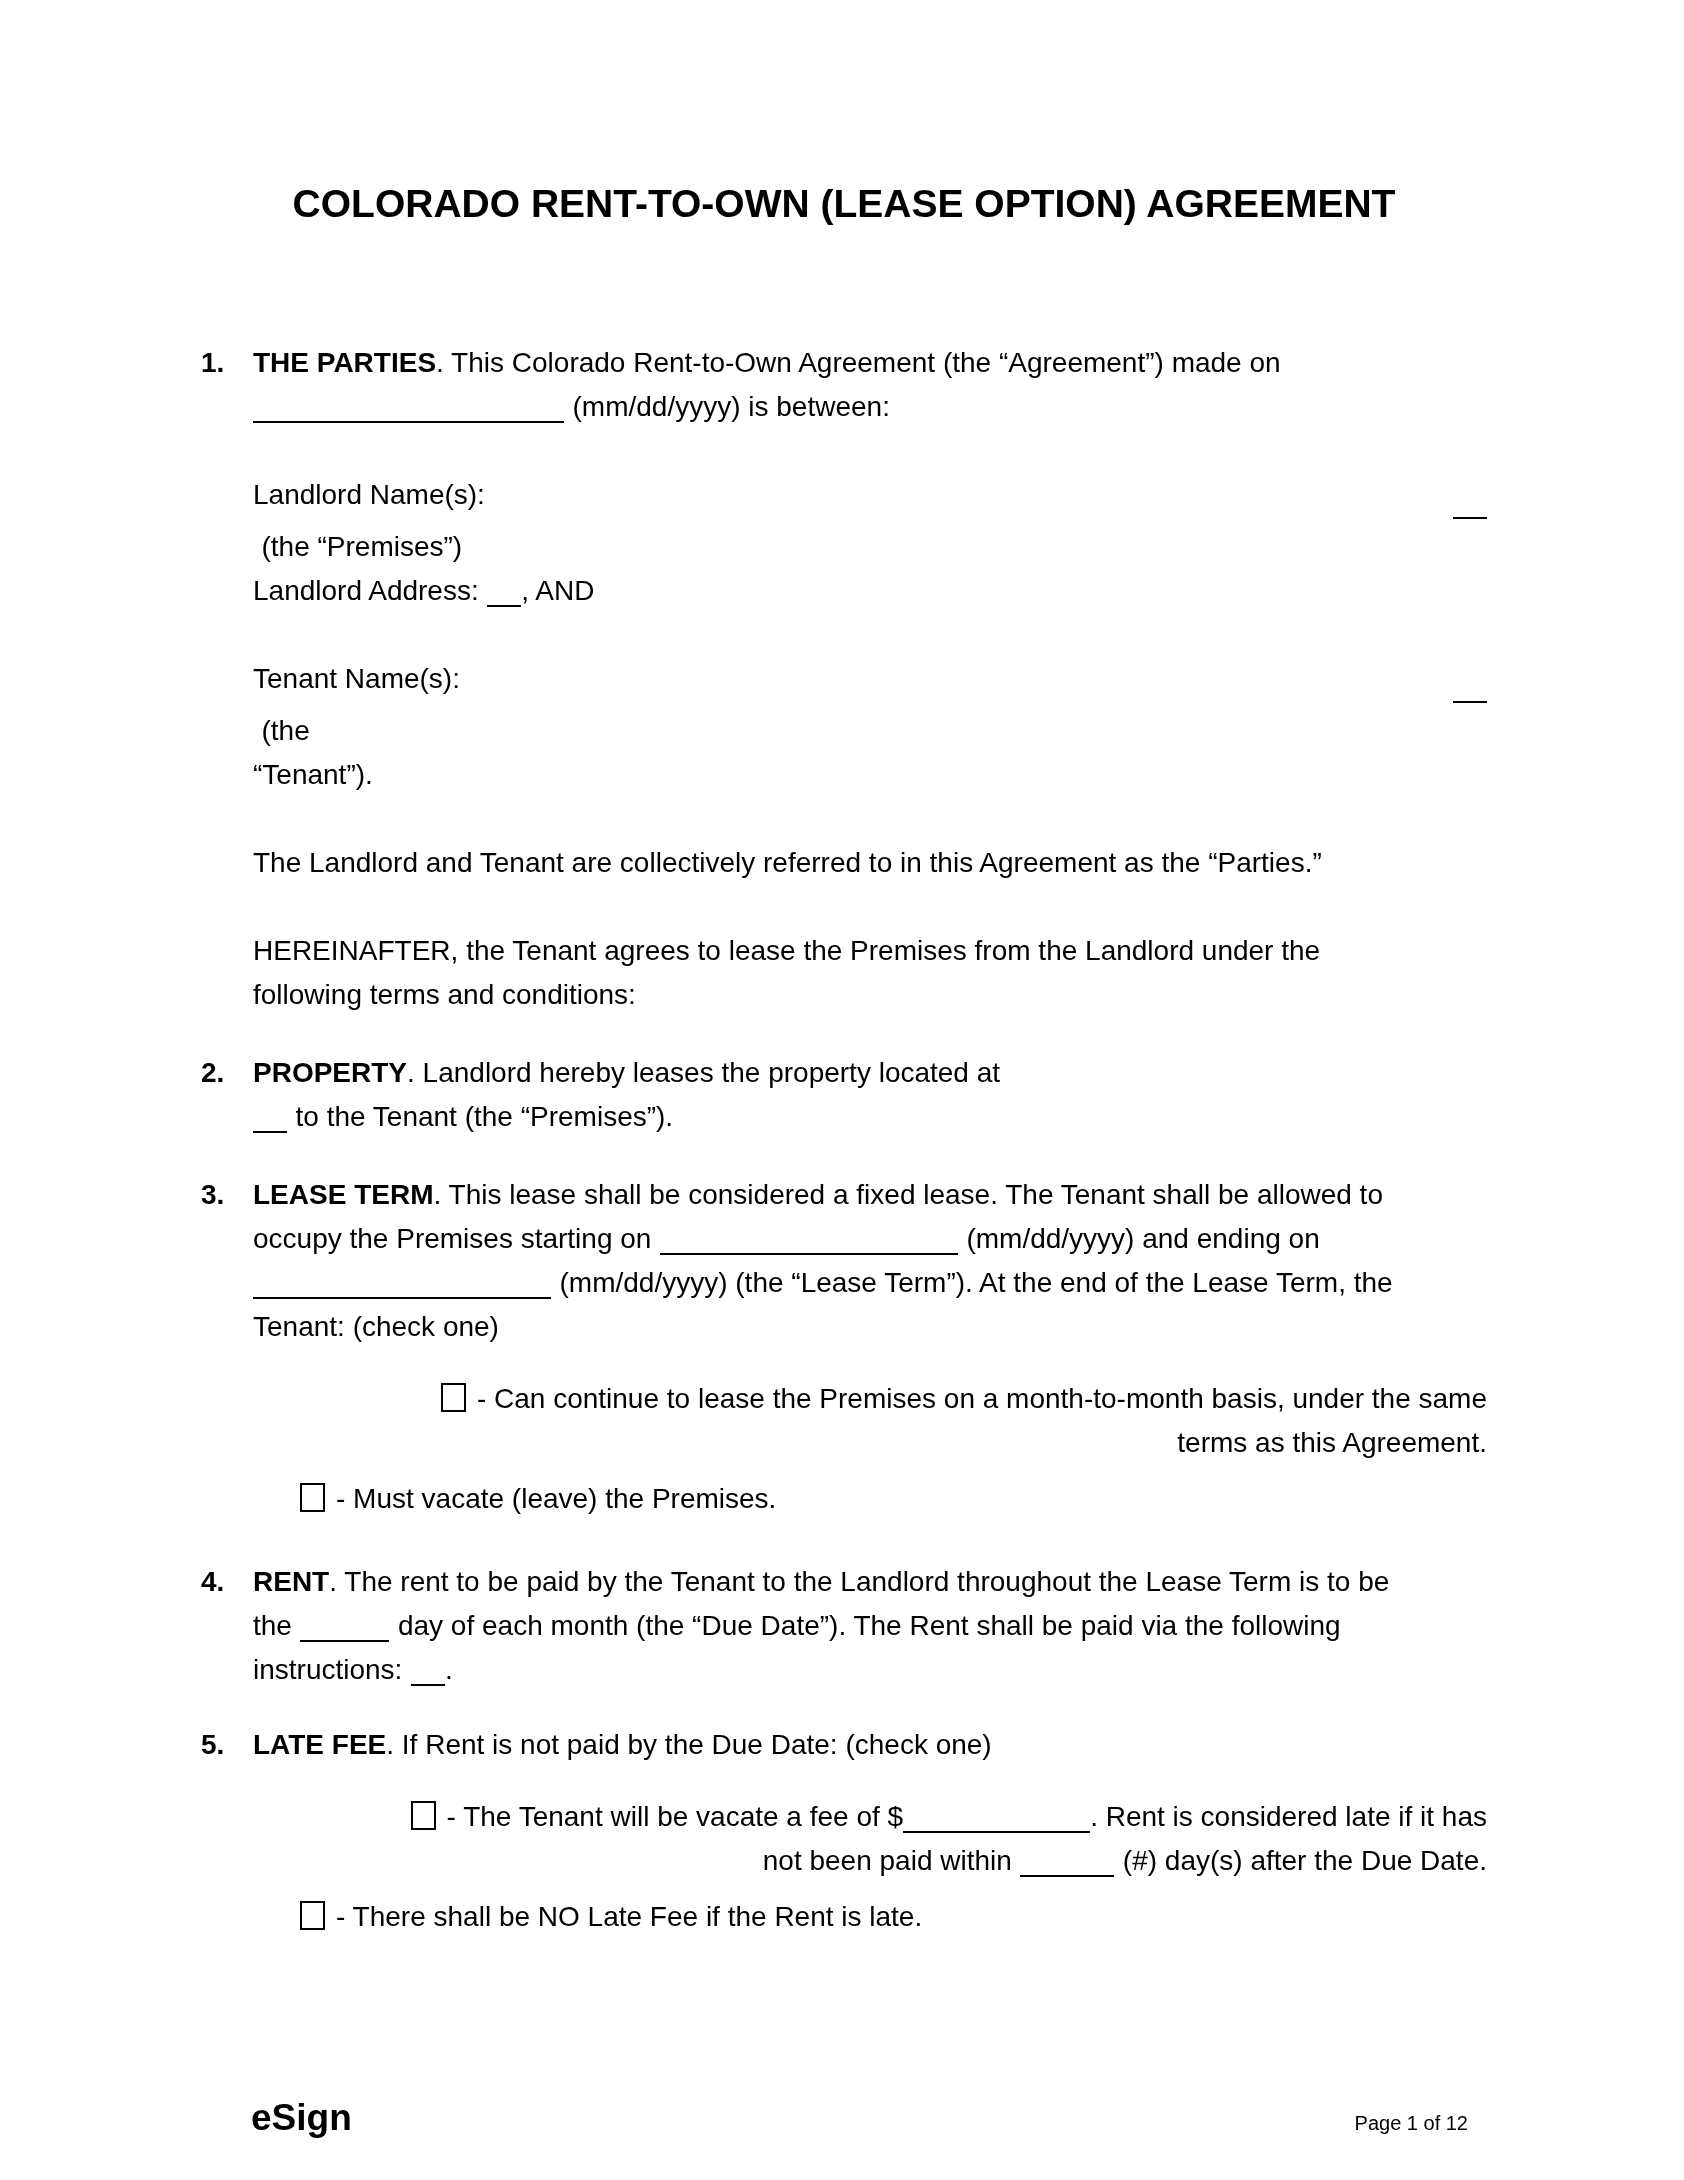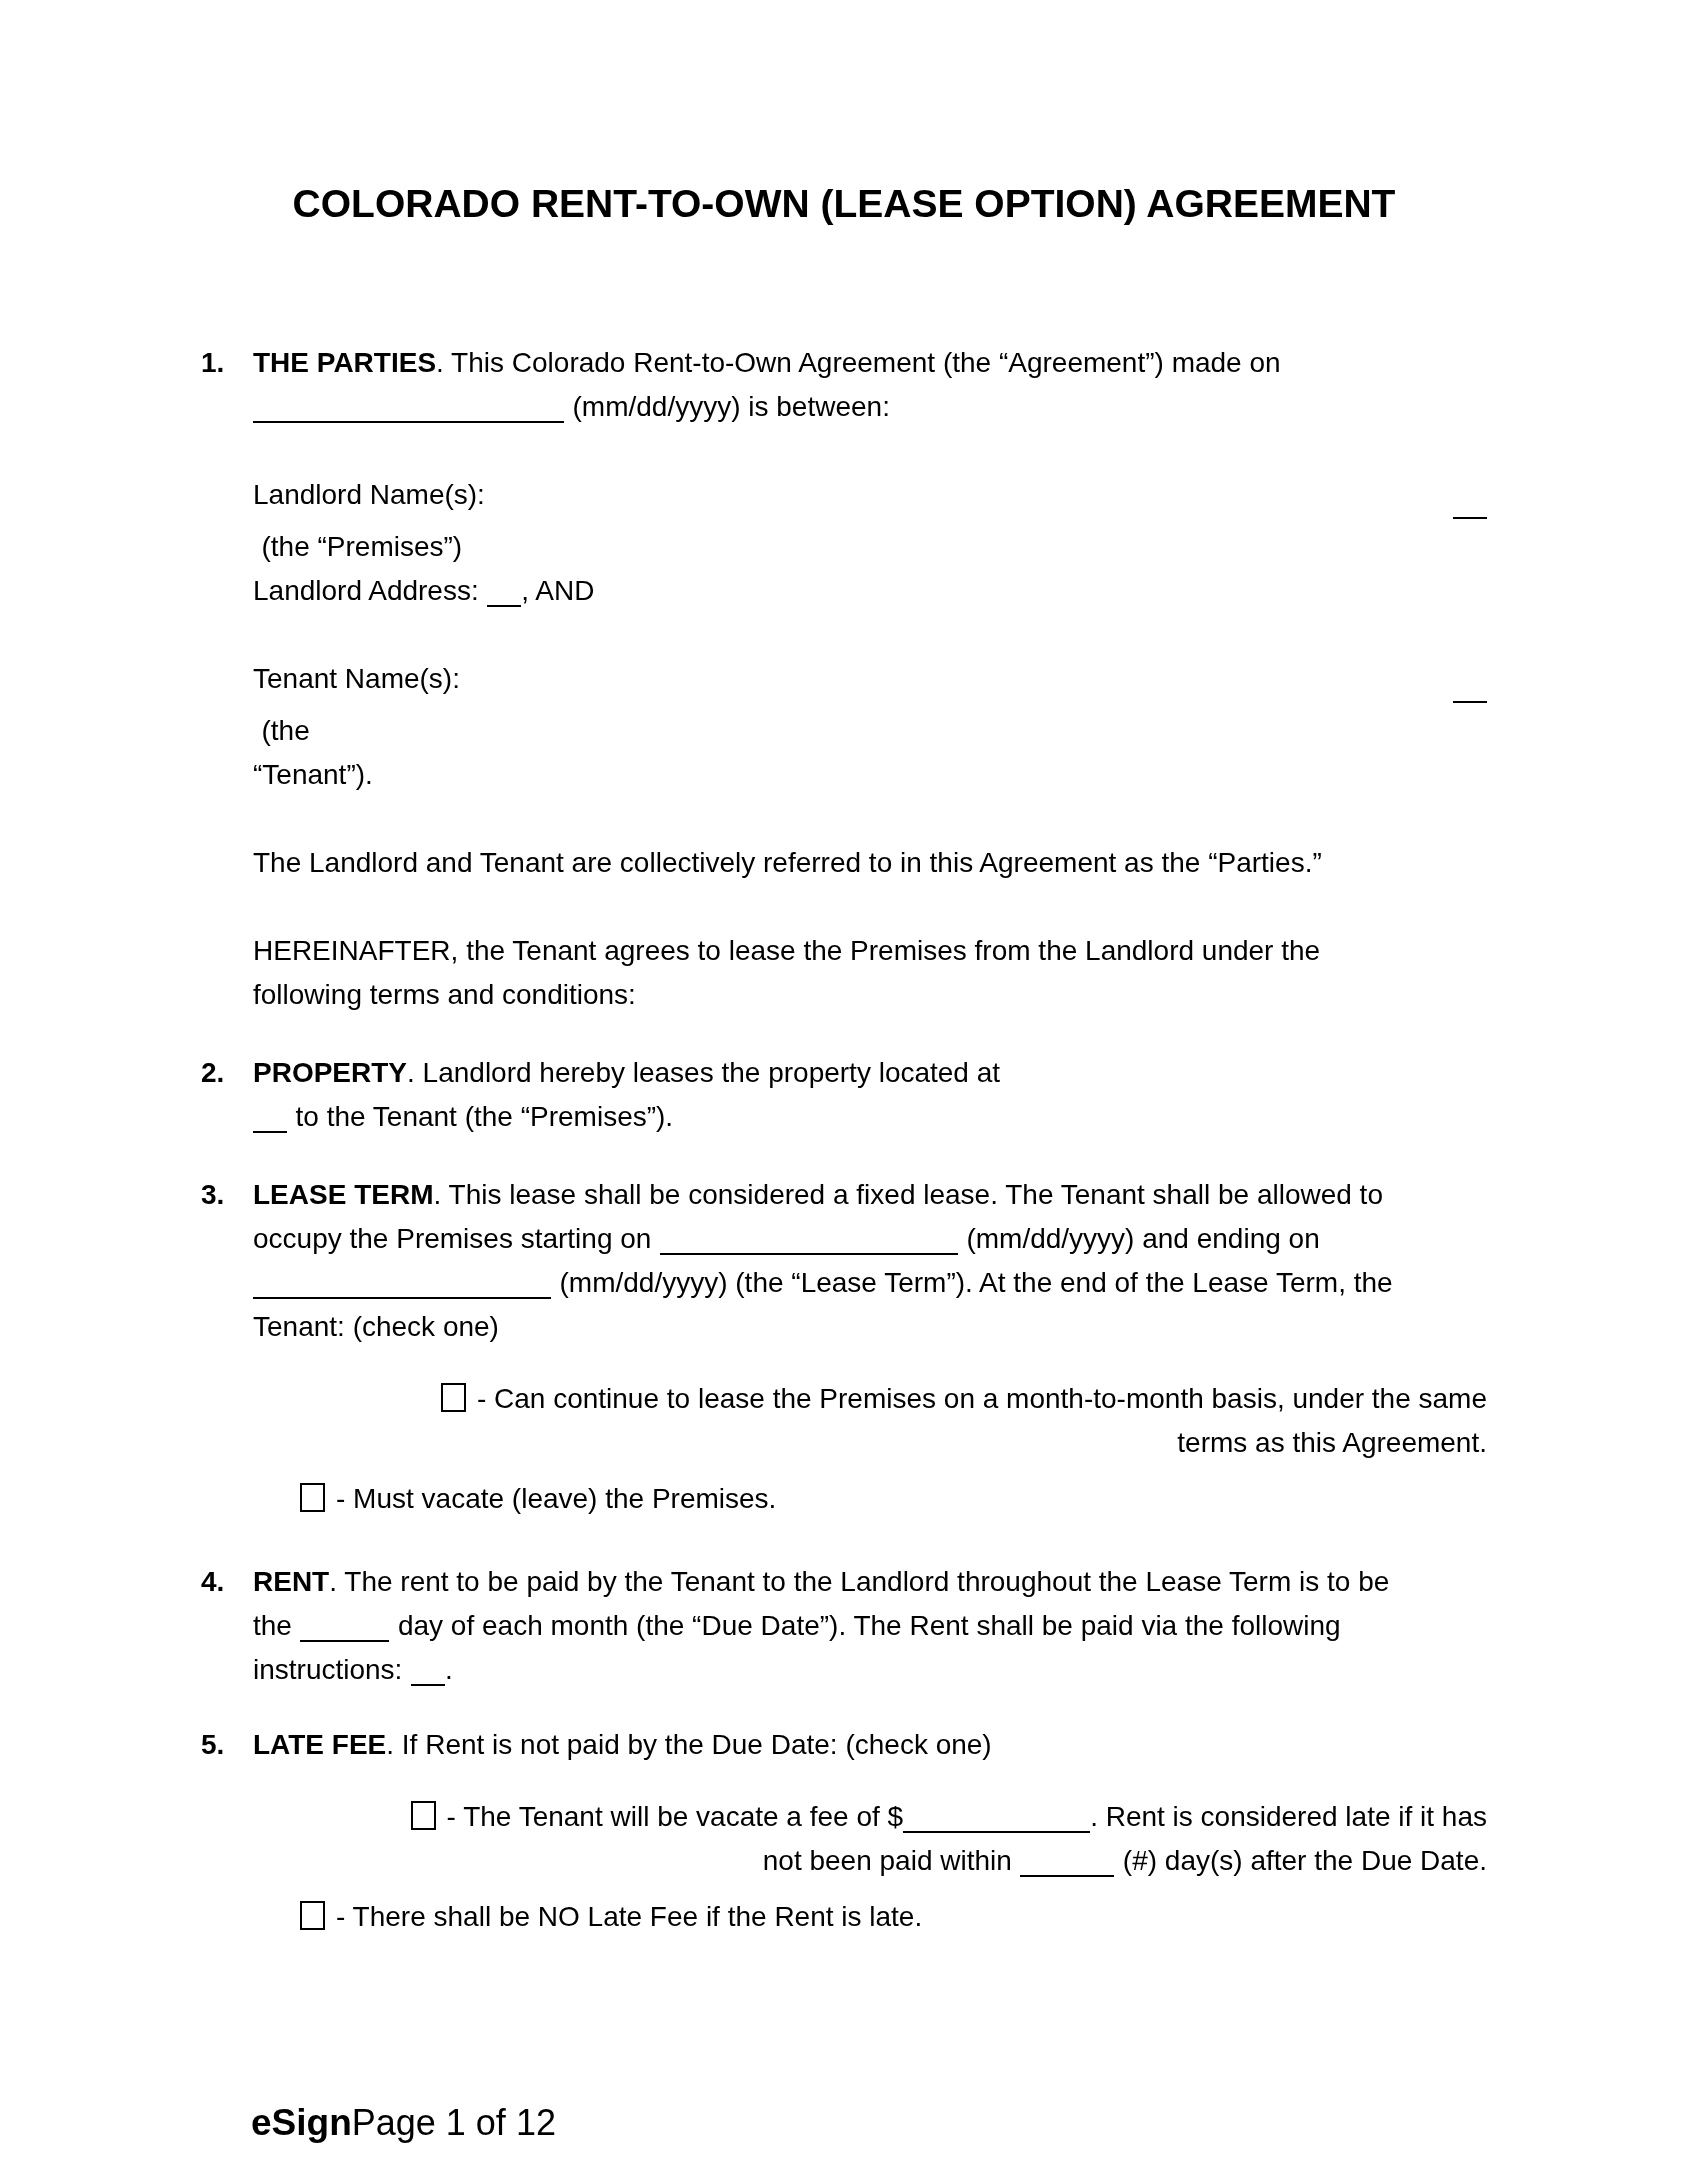--- a/index.html
+++ b/index.html
@@ -49,24 +49,24 @@
   .w105{width:89px} .w220{width:187px} .w110{width:94px}
   .opt { margin-left:47px; margin-top:12px; }
   .opt-first { margin-top:28px;text-align:right; }
   .cb {
     display:inline-block; width:21px; height:25px;
     border:2.6px solid #000; background:#fff;
     vertical-align:-4.3px; margin-right:11px;
   }
   .footer {
     position:absolute; left:251px; right:217px; bottom:36px;
-    display:flex; align-items:baseline;
+    display:flex; justify-content:space-between; align-items:baseline;
   }
   .brand { font-weight:bold; font-size:37px; line-height:43px; }
-  .pageinfo { font-size:36px; }
+  .pageinfo { font-size:20px; }
 </style>
 </head>
 <body>
 
 <div class="page">
 
   <h1 class="title">COLORADO RENT-TO-OWN (LEASE OPTION) AGREEMENT</h1>
 
   <div class="sec m-sec1">
     <div class="num">1.</div>

